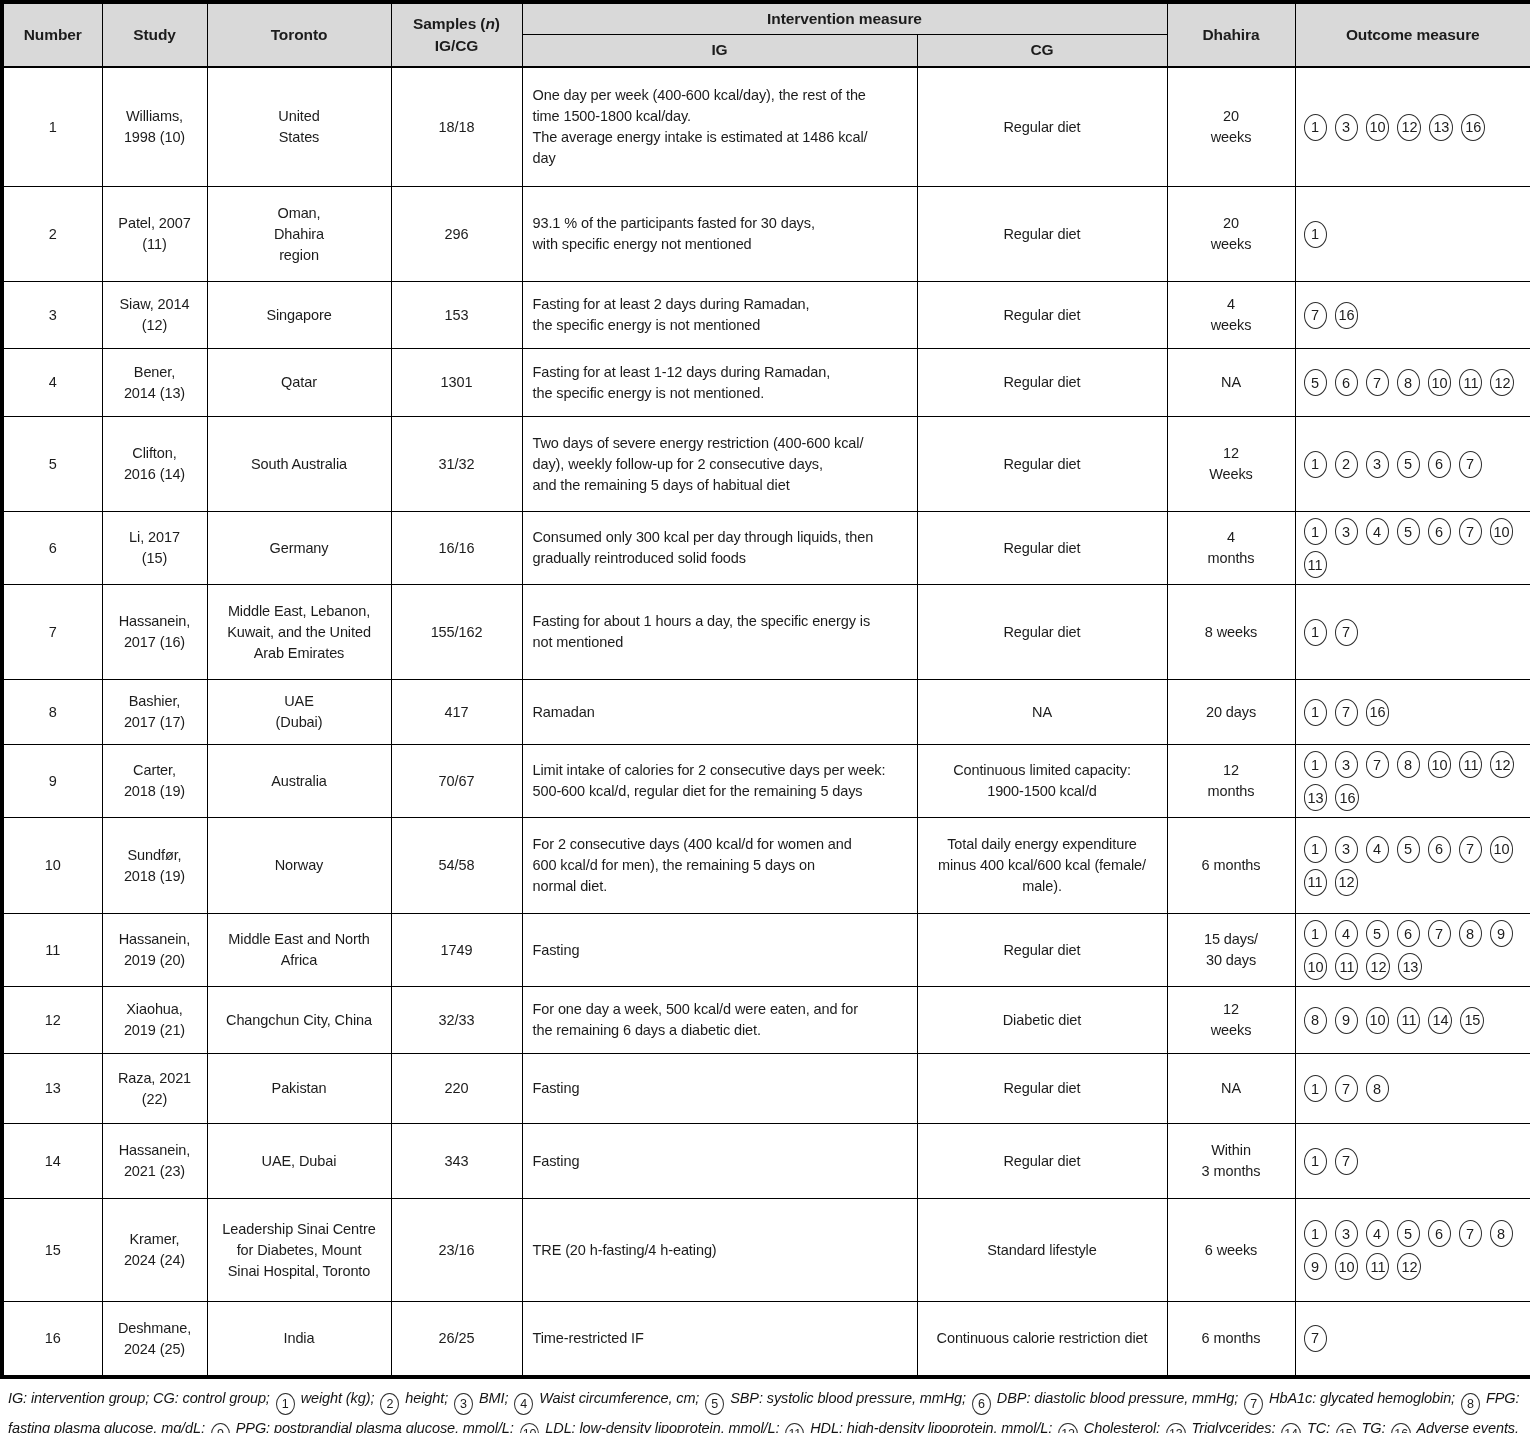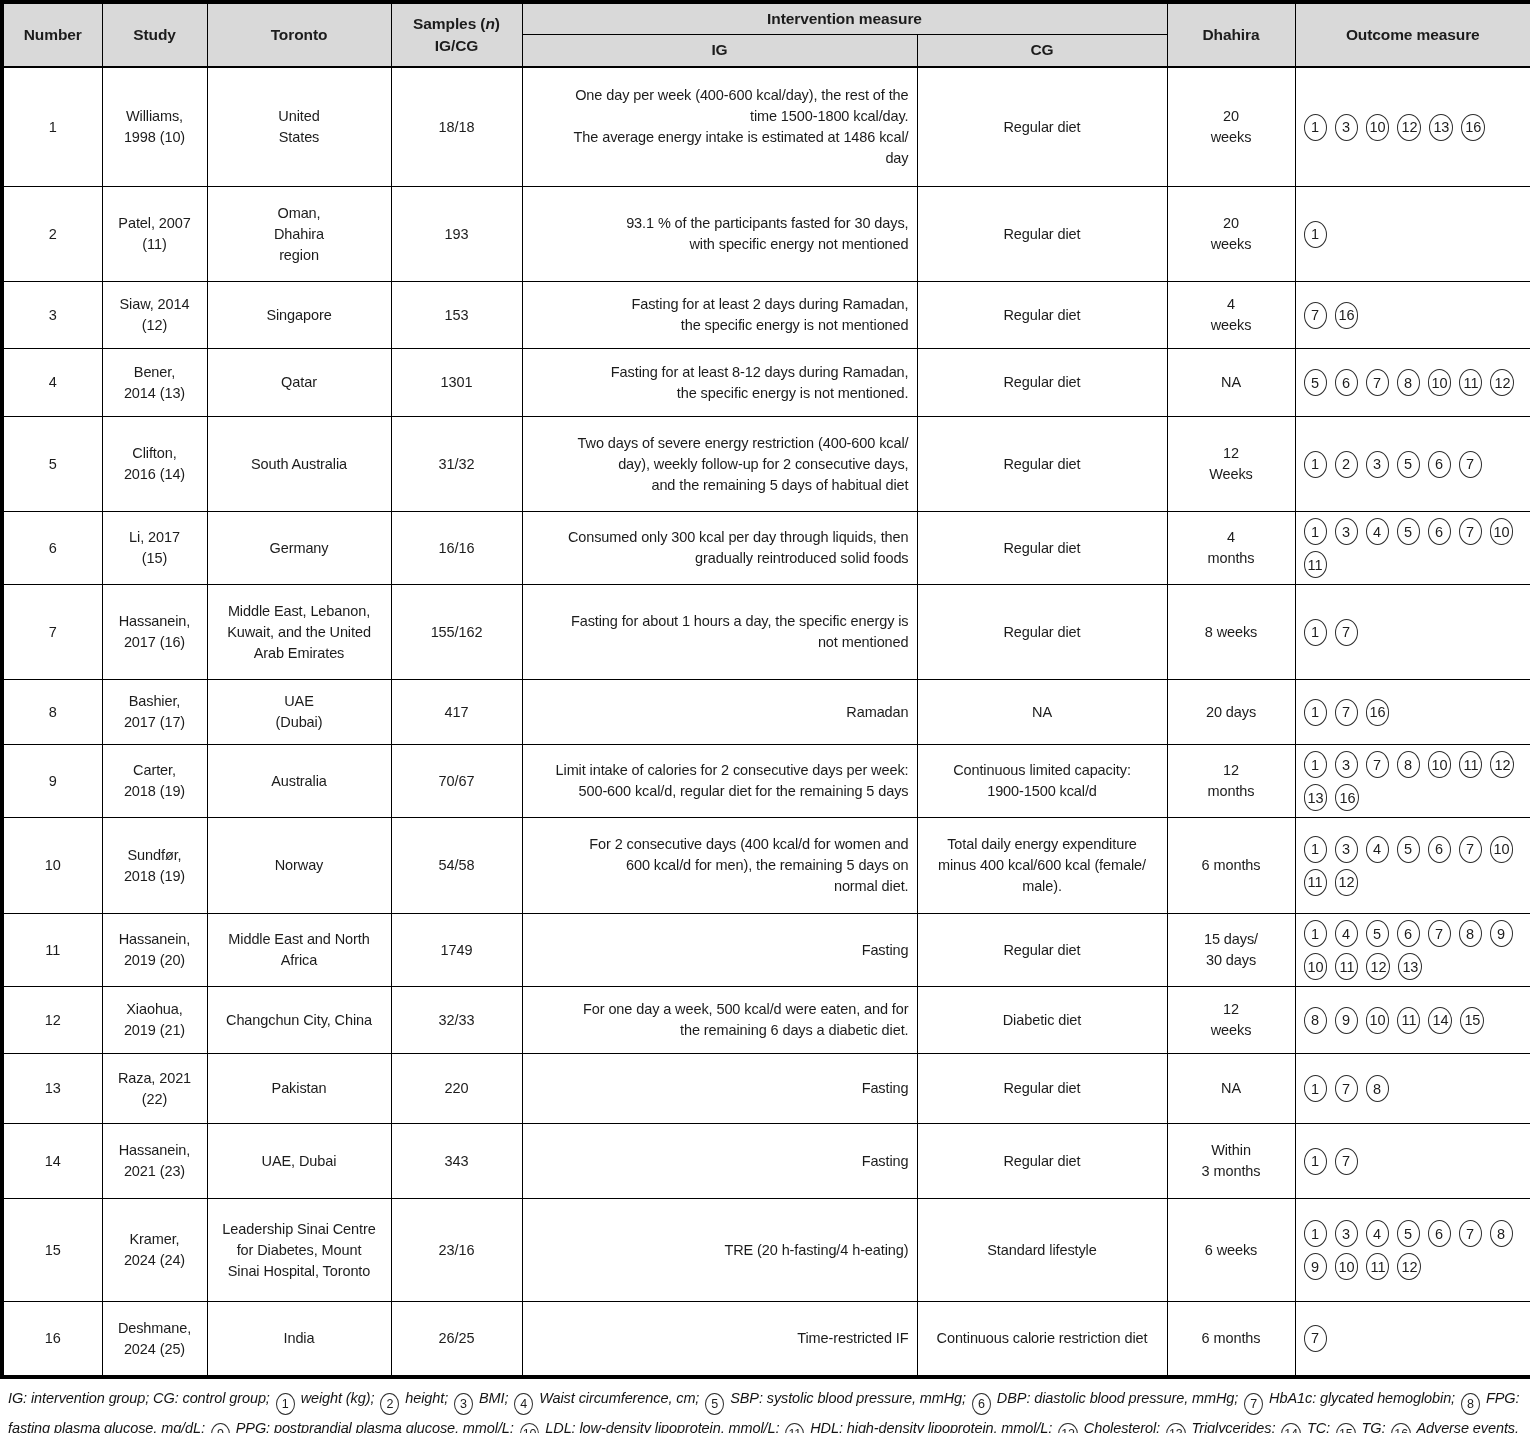--- a/index.html
+++ b/index.html
@@ -34,21 +34,21 @@
   }
   col.c-number{width:100px;}
   col.c-study{width:105px;}
   col.c-country{width:184px;}
   col.c-samples{width:131px;}
   col.c-ig{width:395px;}
   col.c-cg{width:250px;}
   col.c-duration{width:128px;}
   col.c-outcome{width:237px;}
   td.center{text-align:center;}
-  td.left{text-align:right;}
+  td.left{text-align:left;}
   .pre{white-space:pre-line;}
   td.cell-ig{padding-left:10px;}
   .outcome-wrap{
     display:flex;flex-wrap:wrap;gap:6px 8px;align-items:center;
     padding:2px 0;
   }
   .circ{
     display:inline-flex;align-items:center;justify-content:center;
     min-width:23px;height:27px;padding:0 3px;
     border:1.6px solid #2e2e2e;border-radius:50%;
@@ -130,21 +130,21 @@
             </div>
           </td>
         </tr>
         <tr style="height: 95px;">
           <td class="center">2</td>
           <td class="center pre">Patel, 2007
 (11)</td>
           <td class="center pre">Oman,
 Dhahira
 region</td>
-          <td class="center">193</td>
+          <td class="center">296</td>
           <td class="left pre cell-ig">93.1 % of the participants fasted for 30 days,
 with specific energy not mentioned</td>
           <td class="center pre">Regular diet</td>
           <td class="center pre">20
 weeks</td>
           <td class="left">
             <div class="outcome-wrap">
               <span class="circ">1</span>
             </div>
           </td>
@@ -166,21 +166,21 @@
               <span class="circ">16</span>
             </div>
           </td>
         </tr>
         <tr style="height: 68px;">
           <td class="center">4</td>
           <td class="center pre">Bener,
 2014 (13)</td>
           <td class="center pre">Qatar</td>
           <td class="center">1301</td>
-          <td class="left pre cell-ig">Fasting for at least 8-12 days during Ramadan,
+          <td class="left pre cell-ig">Fasting for at least 1-12 days during Ramadan,
 the specific energy is not mentioned.</td>
           <td class="center pre">Regular diet</td>
           <td class="center pre">NA</td>
           <td class="left">
             <div class="outcome-wrap">
               <span class="circ">5</span>
               <span class="circ">6</span>
               <span class="circ">7</span>
               <span class="circ">8</span>
               <span class="circ">10</span>

